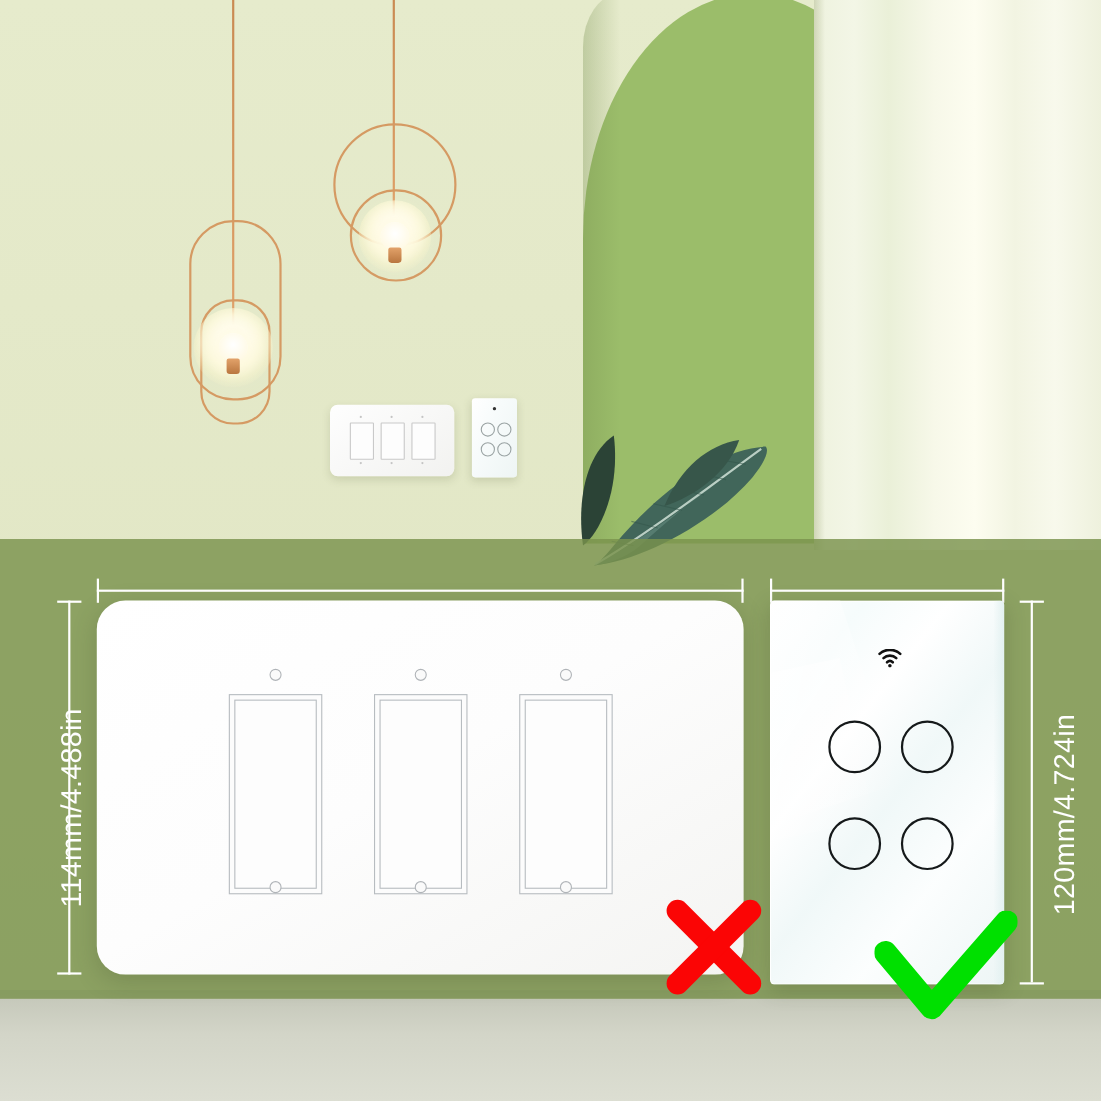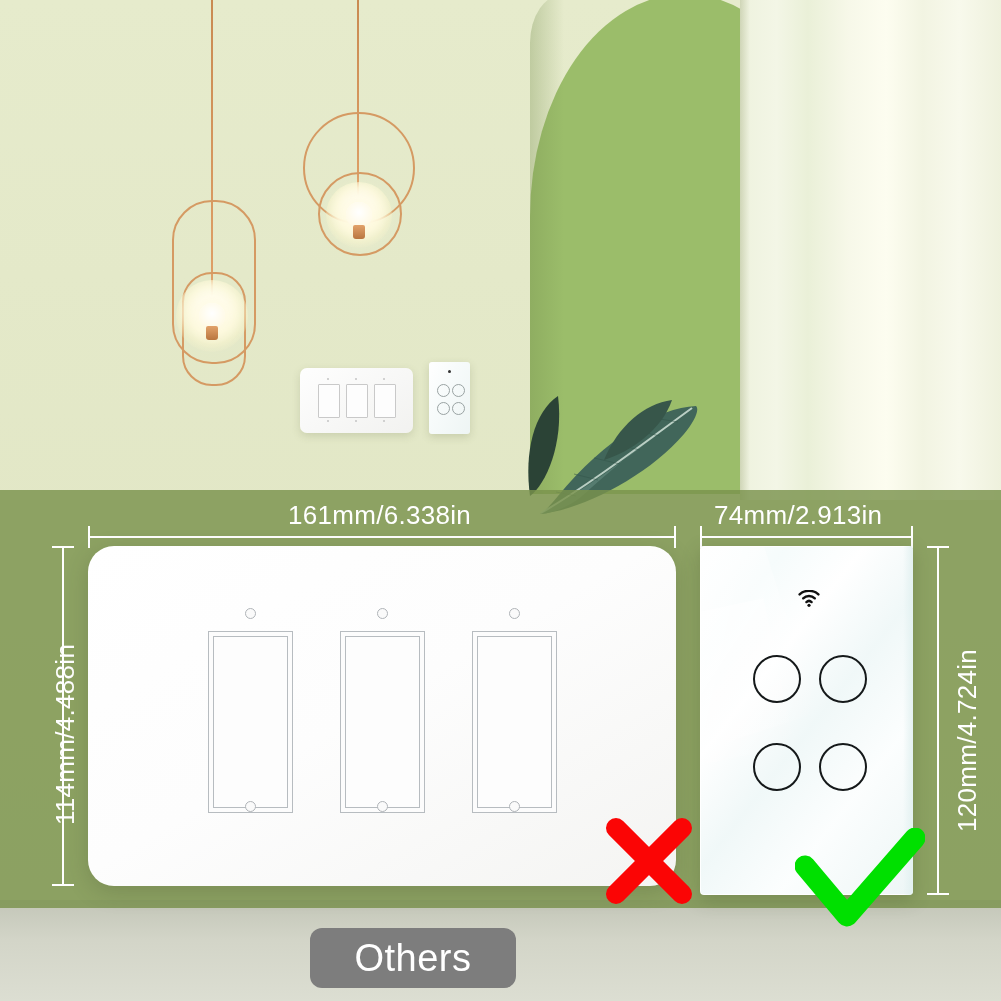--- a/index.html
+++ b/index.html
@@ -358,31 +358,29 @@
     </div>
 
     <div class="floor"></div>
   </div>
 
   <div class="overlay"></div>
 
   <div class="tick-v" style="left:88px;  top:526px;"></div>
   <div class="tick-v" style="left:674px; top:526px;"></div>
   <div class="dim-h" style="left:88px;  top:536px; width:588px;"></div>
-  <div class="dim-label" style="left:288px; top:500px;">161mm/6.338in</div>
 
   <div class="tick-h" style="left:52px; top:546px;"></div>
   <div class="tick-h" style="left:52px; top:884px;"></div>
   <div class="dim-v" style="left:62px; top:546px; height:340px;"></div>
   <div class="dim-label vert" style="left:50px; top:825px;">114mm/4.488in</div>
 
   <div class="tick-v" style="left:700px; top:526px;"></div>
   <div class="tick-v" style="left:911px; top:526px;"></div>
   <div class="dim-h" style="left:700px; top:536px; width:213px;"></div>
-  <div class="dim-label" style="left:714px; top:500px;">74mm/2.913in</div>
 
   <div class="tick-h" style="left:927px; top:546px;"></div>
   <div class="tick-h" style="left:927px; top:893px;"></div>
   <div class="dim-v" style="left:937px; top:546px; height:347px;"></div>
   <div class="dim-label vert" style="left:952px; top:832px;">120mm/4.724in</div>
 
   <div class="others-plate">
     <div class="others-rocker" style="left:120px; top:85px; width:83px; height:180px;">
       <div class="others-rocker-inner"></div>
     </div>
@@ -428,15 +426,14 @@
       </g>
     </svg>
   </div>
 
   <div class="mark" style="left:795px; top:828px;">
     <svg width="130" height="105" viewBox="0 0 130 105">
       <path d="M10 38 L 52 88 L 120 10" stroke="#00e000" stroke-width="21" fill="none" stroke-linecap="round" stroke-linejoin="round"></path>
     </svg>
   </div>
 
-  <div class="badge badge-others">Others</div>
 
 </div>
 
 </body></html>

